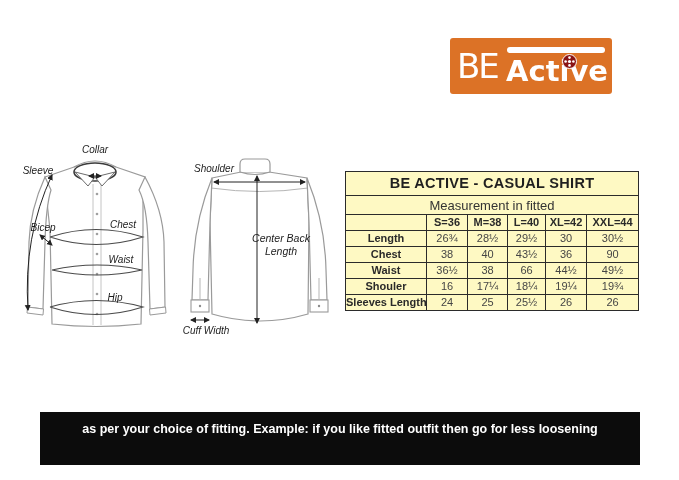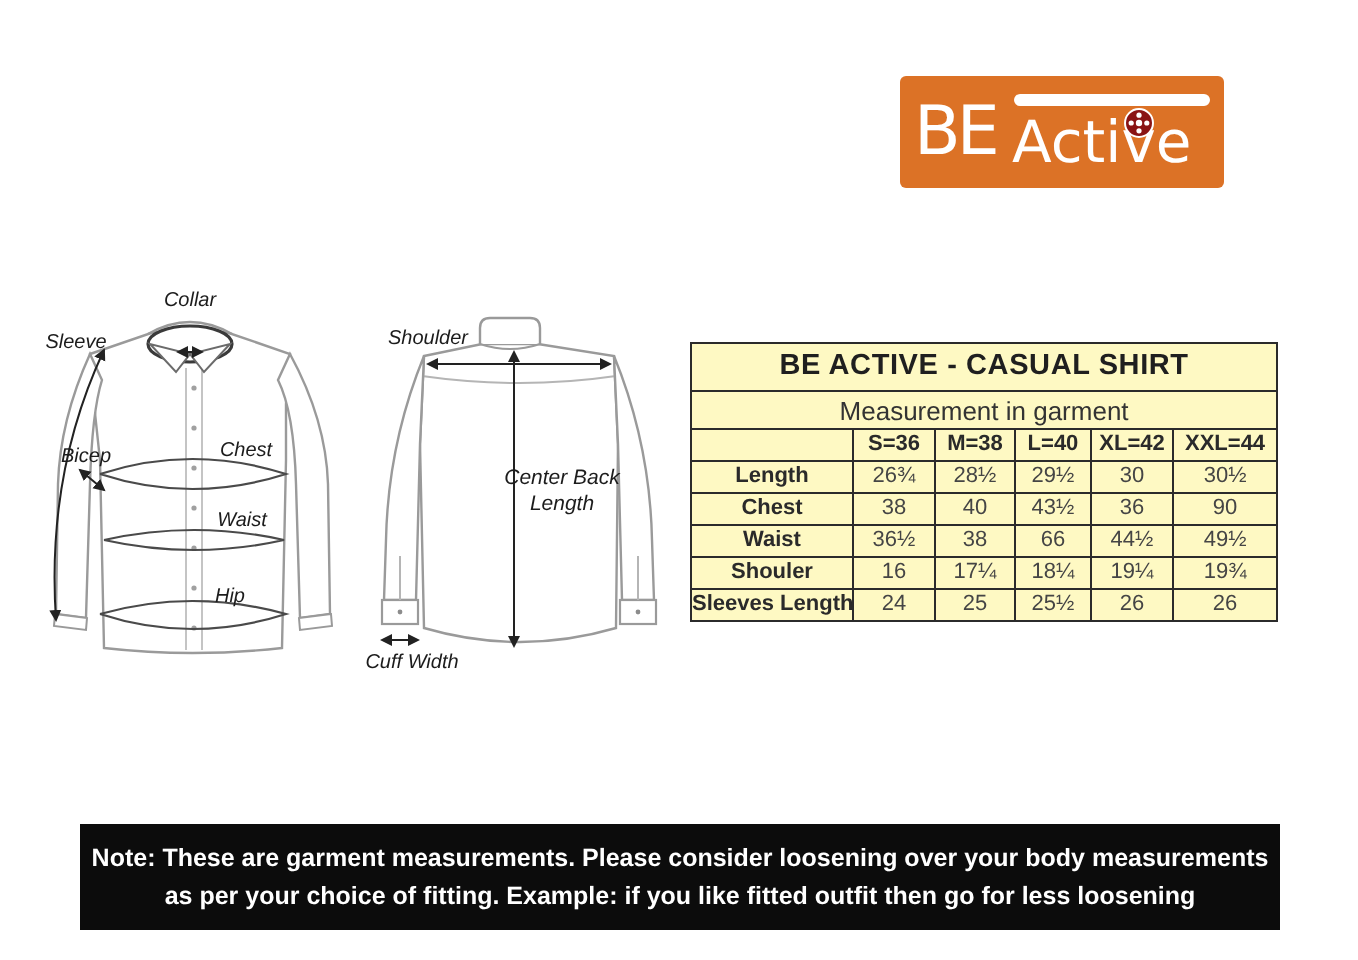--- a/index.html
+++ b/index.html
@@ -6,21 +6,21 @@
   .canvas{position:relative;width:679px;height:480px;background:#ffffff;overflow:hidden;
           font-family:"Liberation Sans",sans-serif;}
 
   
   .logo{position:absolute;left:450px;top:38px;width:162px;height:56px;
         background:#DC7226;border-radius:3px;}
   .logo-be{position:absolute;left:7px;top:1px;color:#fff;font-size:34px;line-height:54px;
            font-weight:400;letter-spacing:-2px;font-family:"DejaVu Sans",sans-serif;}
   .logo-bar{position:absolute;left:57px;top:9px;width:98px;height:6px;background:#fff;border-radius:3px;}
   .logo-active{position:absolute;left:56px;top:16px;color:#fff;font-size:29px;line-height:34px;
-               font-weight:400;font-family:"DejaVu Sans",sans-serif;}
+               font-weight:700;font-family:"DejaVu Sans",sans-serif;}
   .logo-ball{position:absolute;left:112px;top:16px;width:15px;height:15px;}
 
   
   .front-shirt{position:absolute;left:15px;top:142px;}
   .back-shirt{position:absolute;left:178px;top:142px;}
   svg text{font-family:"Liberation Sans",sans-serif;font-style:italic;fill:#1c1c1c;}
 
   
   .size-table{position:absolute;left:345px;top:171px;width:293px;border-collapse:collapse;
               table-layout:fixed;background:#fef9c3;}
@@ -148,21 +148,21 @@
         <col style="width:40px">
       <col style="width:38px">
         <col style="width:41px">
         <col style="width:52px">
     </colgroup>
     <tbody>
       <tr>
           <td class="t-title" colspan="6">BE ACTIVE - CASUAL SHIRT</td>
         </tr>
       <tr>
-          <td class="t-sub" colspan="6">Measurement in garment</td>
+          <td class="t-sub" colspan="6">Measurement in fitted</td>
         </tr>
       <tr class="t-row">
         <td class="t-head"></td>
         <td class="t-head">S=36</td>
         <td class="t-head">M=38</td>
         <td class="t-head">L=40</td>
         <td class="t-head">XL=42</td>
         <td class="t-head">XXL=44</td>
       </tr>
       <tr class="t-row">
@@ -202,17 +202,16 @@
         <td>24</td>
         <td>25</td>
         <td>25½</td>
         <td>26</td>
         <td>26</td>
       </tr>
     </tbody>
   </table>
 
   <div class="note-bar">
-    <div>Note: These are garment measurements. Please consider loosening over your body measurements</div>
     <div>as per your choice of fitting. Example: if you like fitted outfit then go for less loosening</div>
   </div>
 
 </div>
 
 </body></html>

